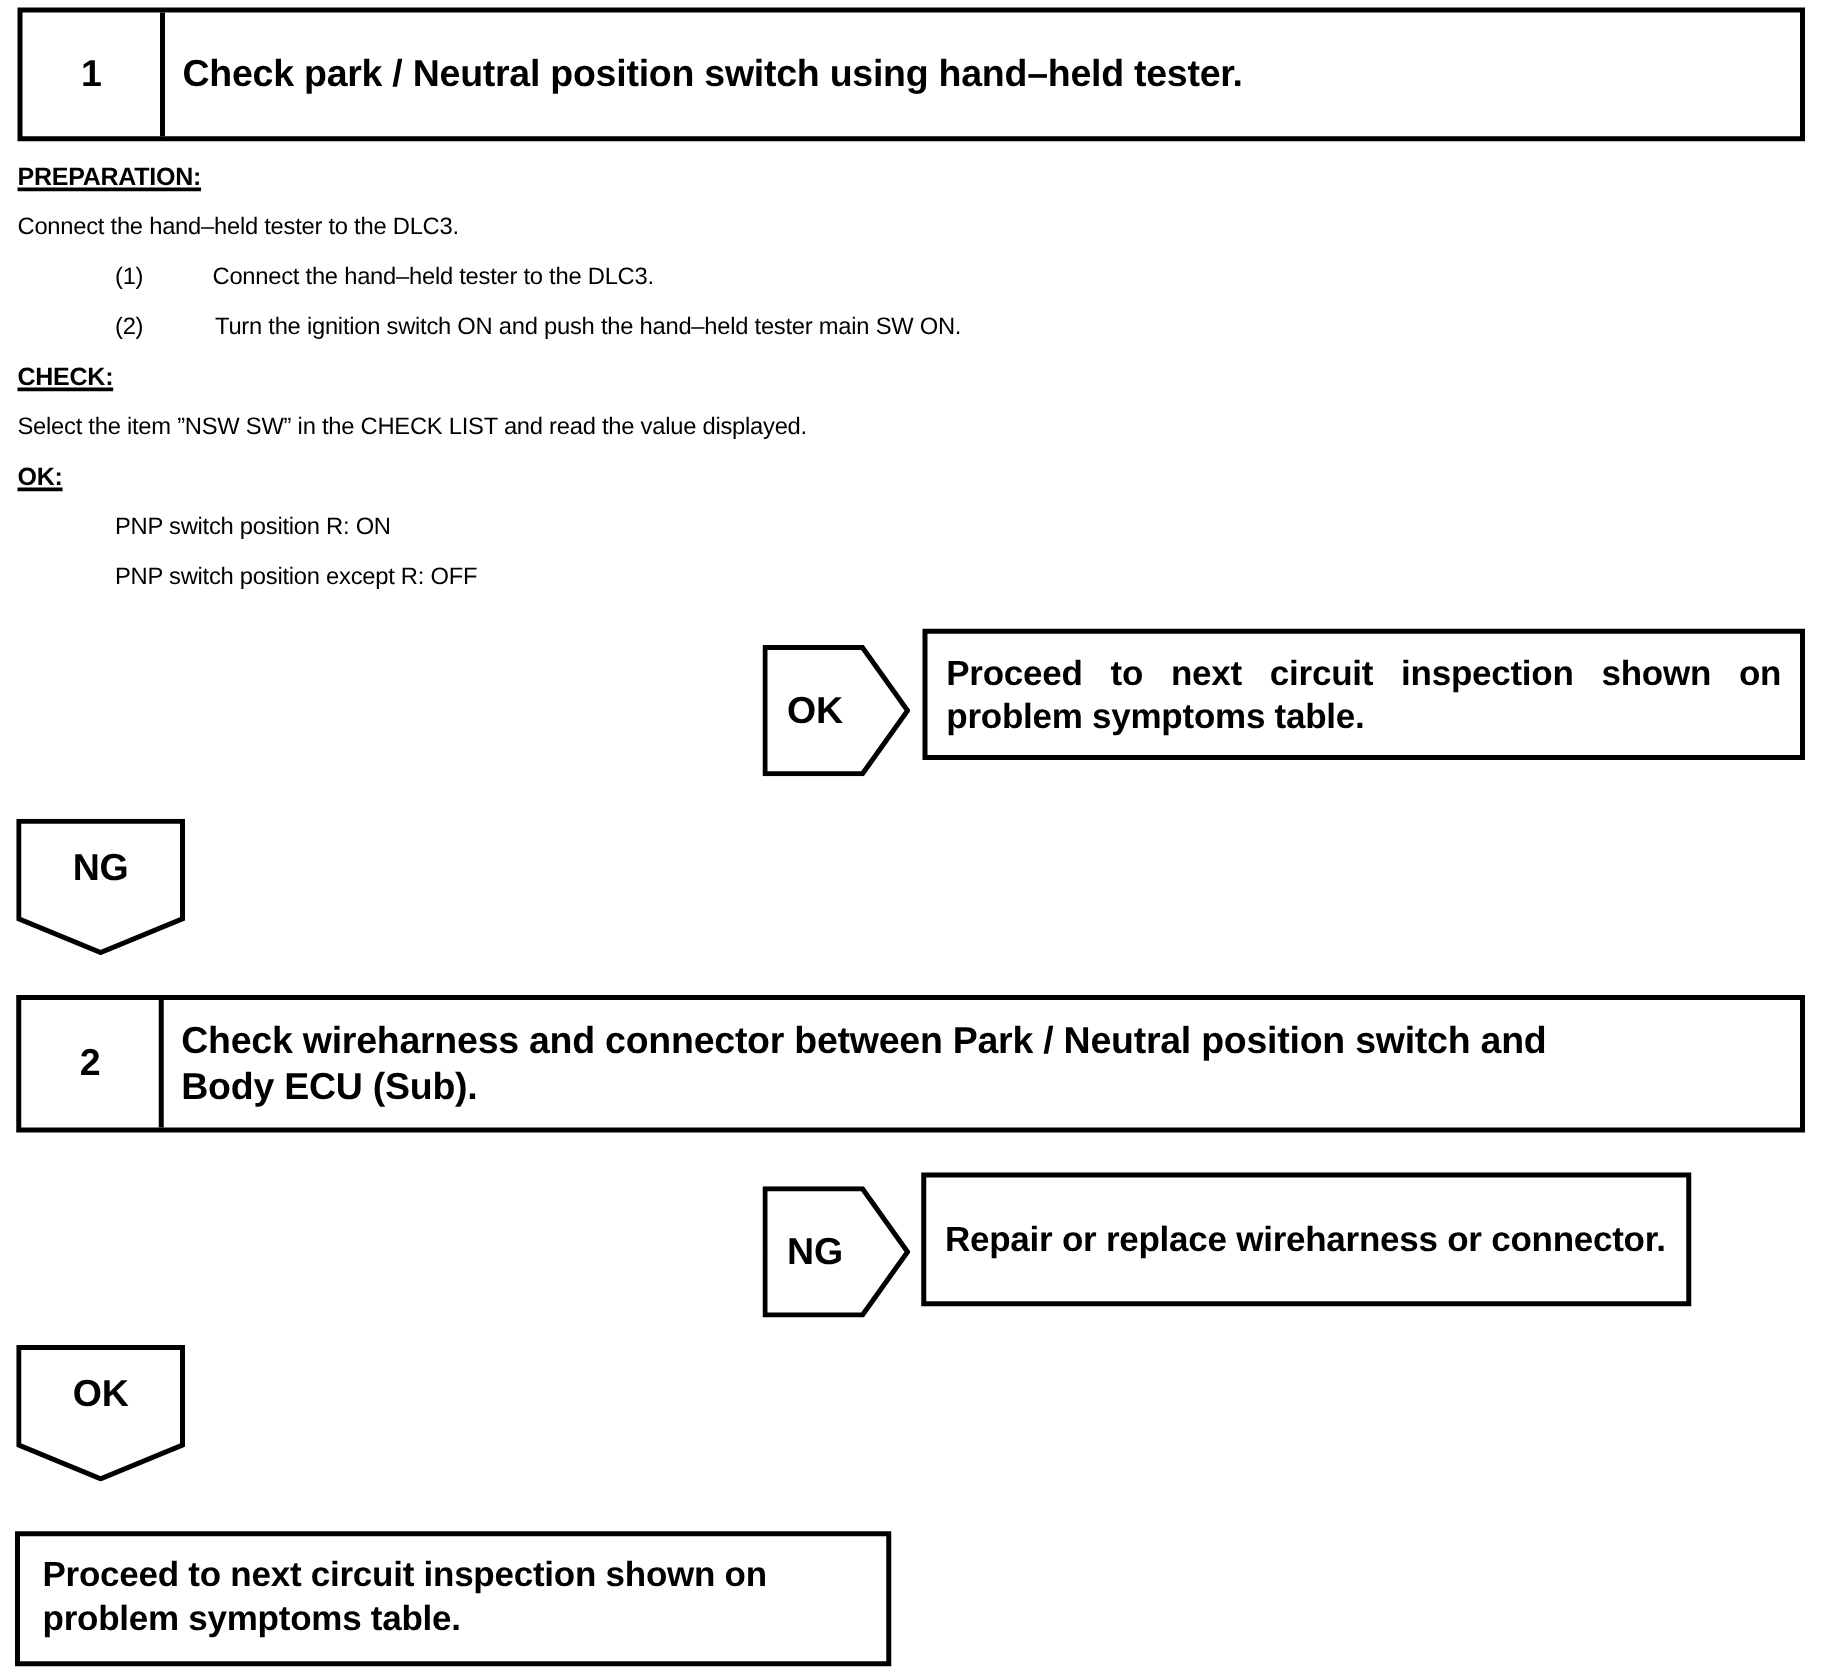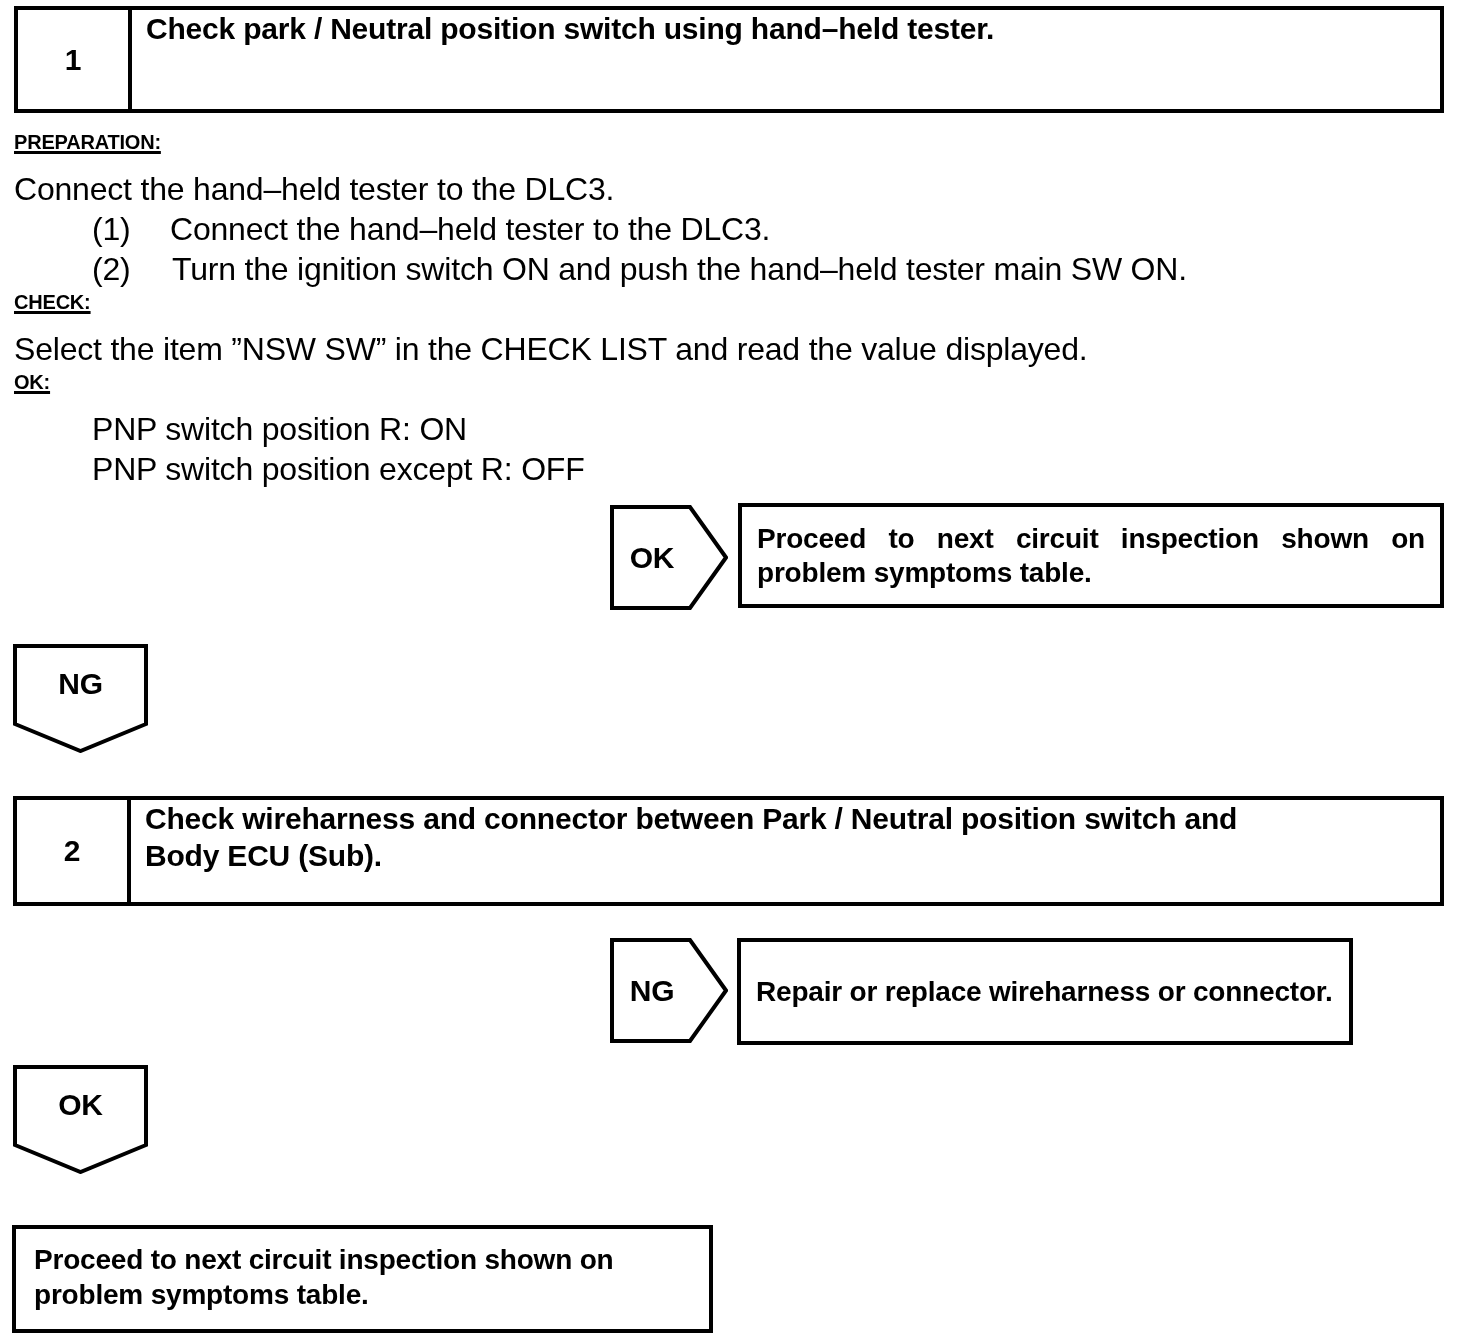--- a/index.html
+++ b/index.html
@@ -12,32 +12,32 @@
   .step-box{
     position:absolute;border:4px solid #000;background:#fff;
     display:flex;align-items:stretch;box-sizing:border-box;
   }
   .step-num{
     width:110px;flex:0 0 110px;border-right:4px solid #000;
     display:flex;align-items:center;justify-content:center;
     font-weight:bold;font-size:30px;
   }
   .step-title{
-    flex:1;display:flex;padding-left:14px;padding-right:10px;
+    flex:1;display:flex;align-items:center;padding-left:14px;padding-right:10px;
     font-weight:bold;font-size:30px;line-height:37px;
   }
   
   .h{
     position:absolute;left:14px;font-weight:bold;font-size:20px;
     text-decoration:underline;text-decoration-thickness:3px;white-space:nowrap;
   }
-  .t{position:absolute;left:14px;font-size:32px;white-space:nowrap;}
+  .t{position:absolute;left:14px;font-size:19px;white-space:nowrap;}
   .b{font-weight:normal;}
   
-  .pent{position:absolute;}
+  .pent{position:absolute;margin-top:11px;}
   .pent svg{position:absolute;left:0;top:0;display:block;}
   .pent-label{
     position:absolute;display:flex;align-items:center;justify-content:center;
     font-weight:bold;font-size:30px;
   }
   .pent-right .pent-label{left:0;top:0;width:84px;height:105px;}
   .pent-down .pent-label{left:0;top:0;width:135px;height:80px;}
   
   .result-box{
     position:absolute;border:4px solid #000;background:#fff;box-sizing:border-box;

